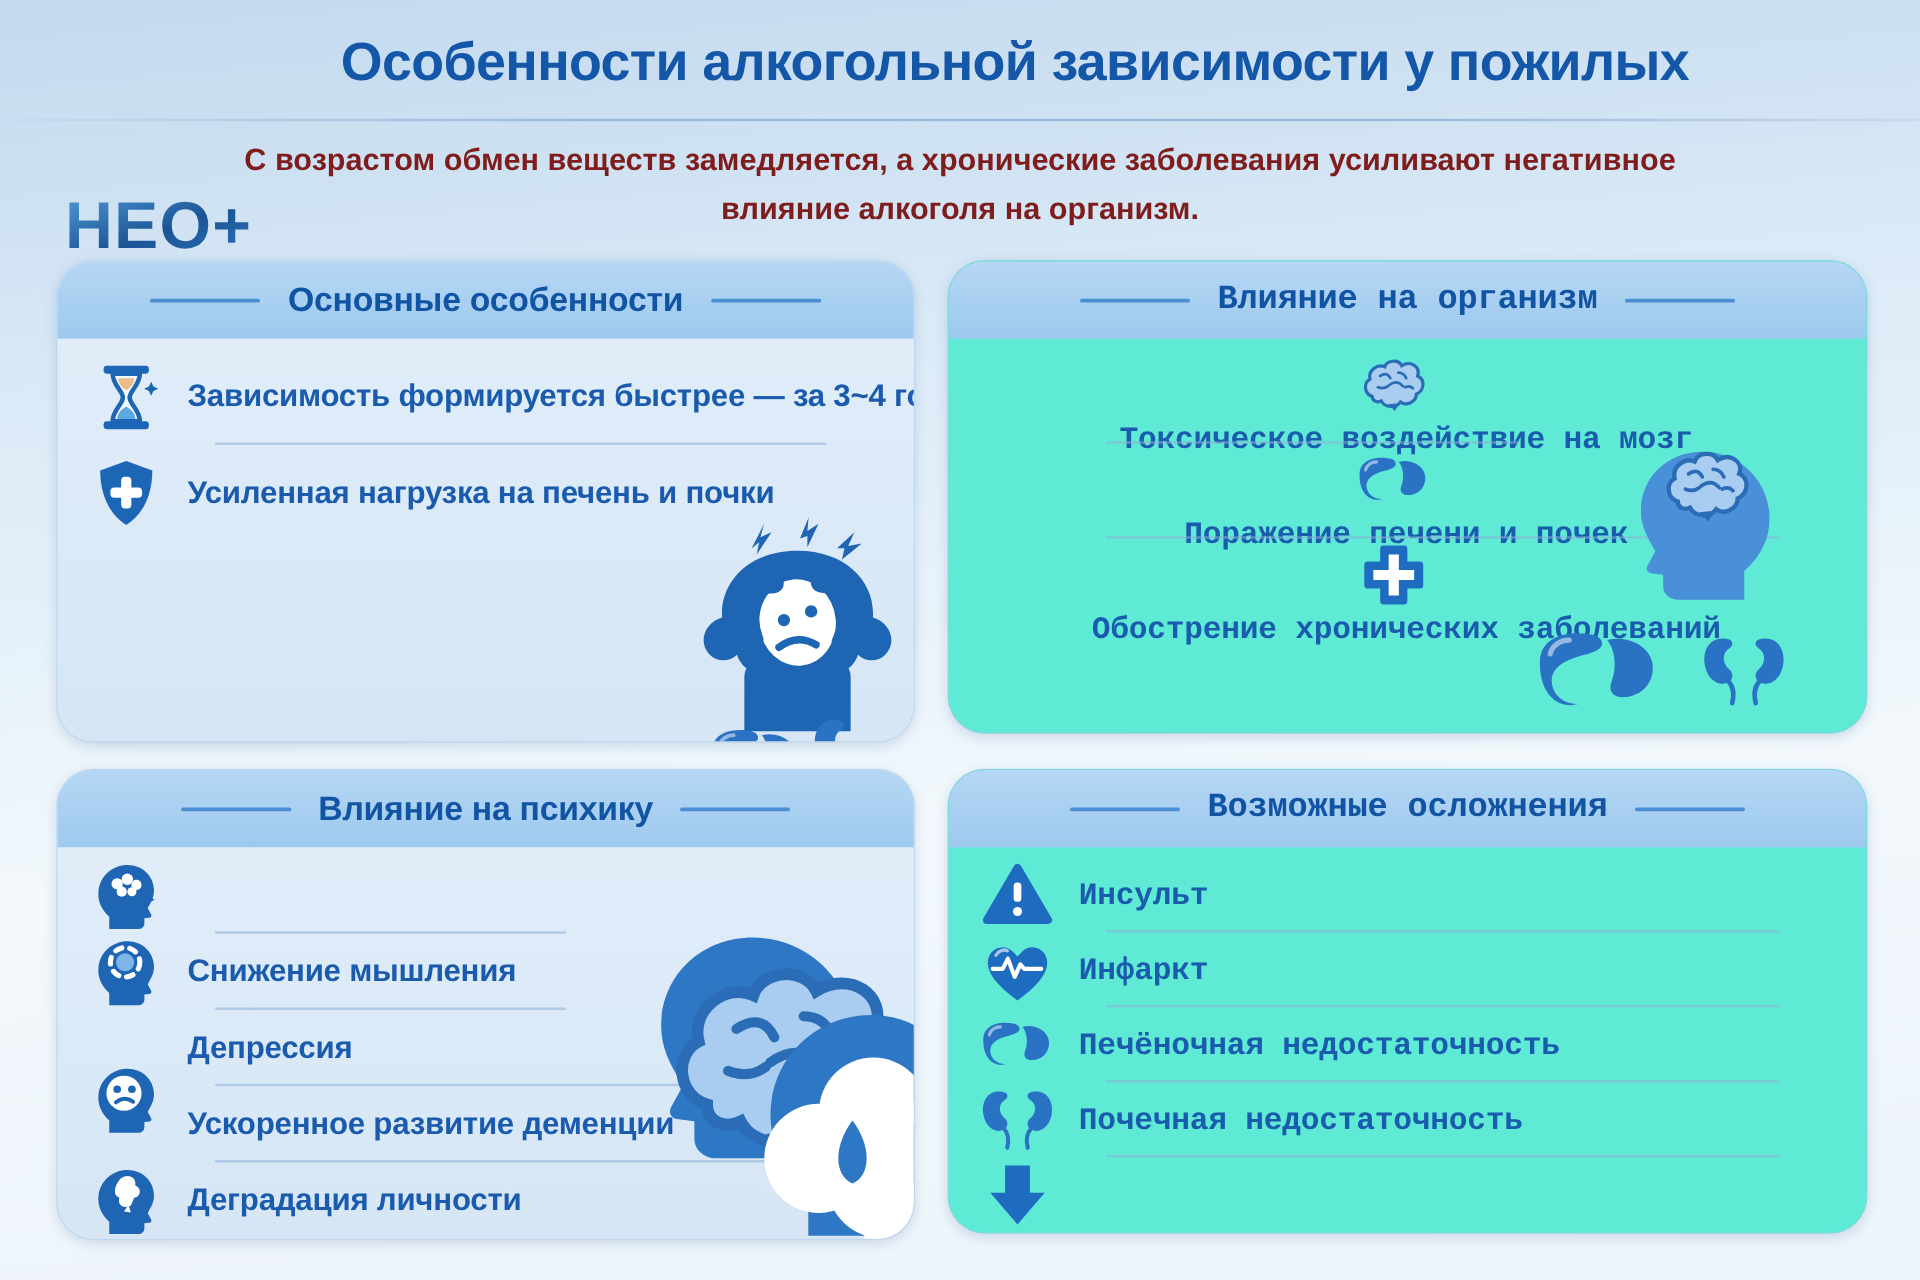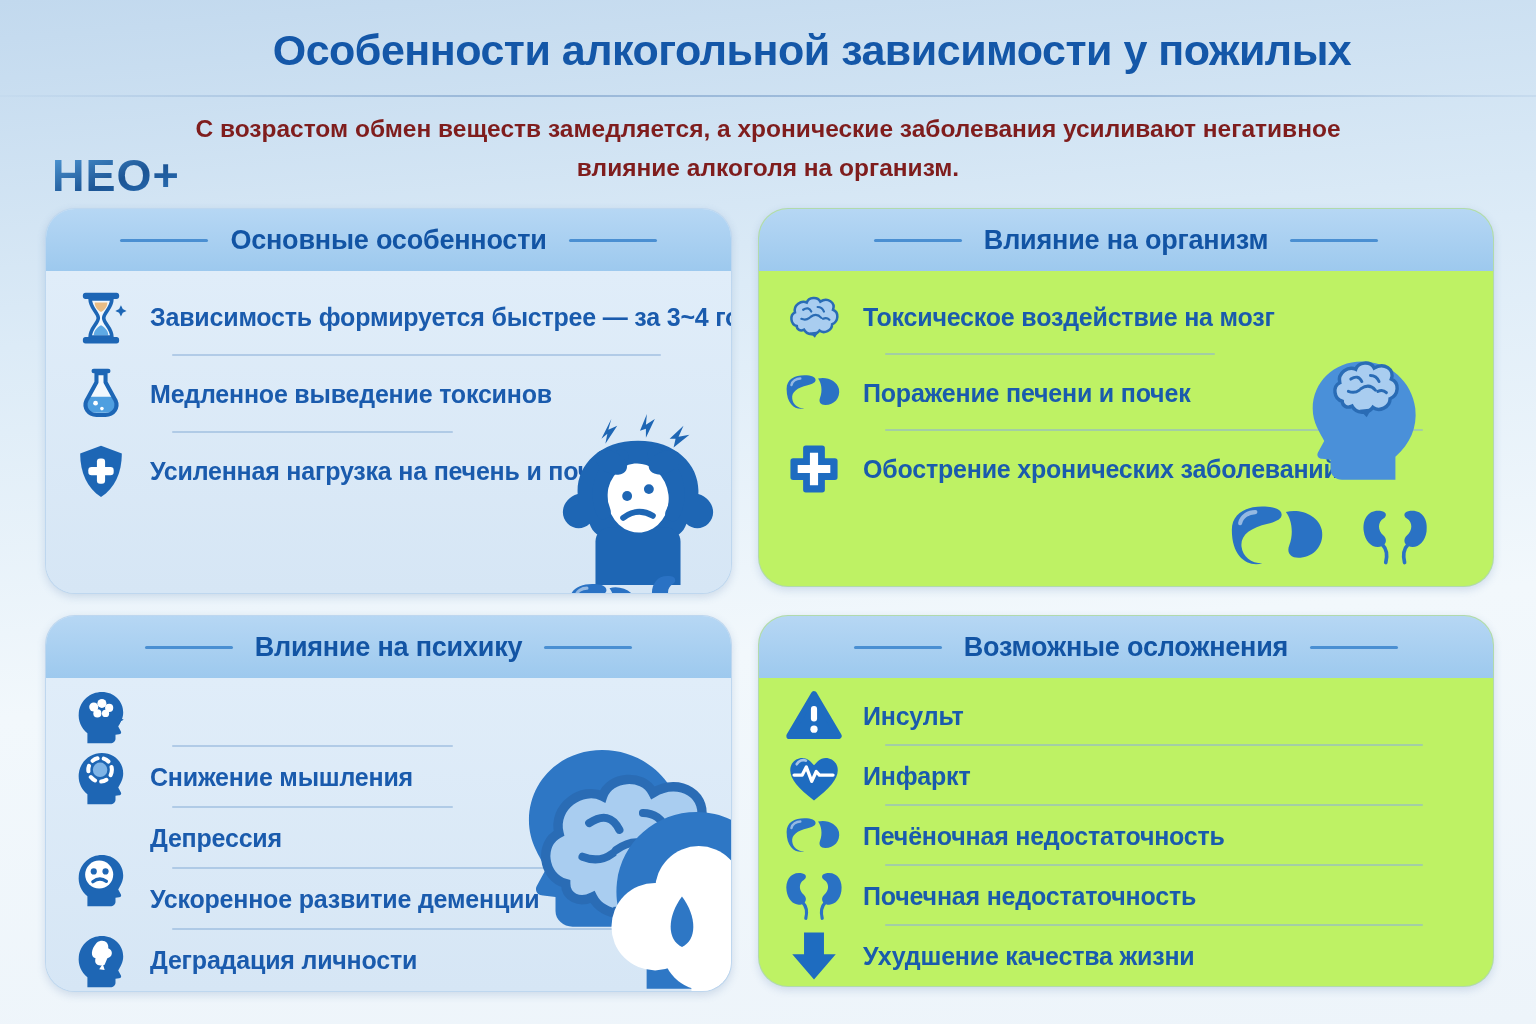--- a/index.html
+++ b/index.html
@@ -16,48 +16,48 @@
     position:absolute;top:26px;left:0;width:100%;margin:0;text-align:center;
     font-size:43px;font-weight:800;color:#1457a8;letter-spacing:-.5px;padding-left:44px;
   }
   .title-divider{position:absolute;top:95px;left:0;right:0;height:2px;
     background:linear-gradient(90deg,rgba(130,165,205,.05),rgba(130,165,205,.65) 30%,rgba(130,165,205,.65) 75%,rgba(130,165,205,.15));}
   .subtitle{
     position:absolute;top:110px;left:50%;transform:translateX(-50%);width:1190px;margin:0;
     text-align:center;font-size:24.5px;line-height:1.58;font-weight:600;color:#7f1d1d;
   }
   .logo{
-    position:absolute;top:150px;left:52px;font-size:45px;font-weight:800;letter-spacing:1px;
+    position:absolute;top:150px;left:52px;font-size:53px;font-weight:800;letter-spacing:1px;
     background:linear-gradient(160deg,#56a0dc 0%,#1b5494 55%,#2e77c0 100%);
     -webkit-background-clip:text;background-clip:text;color:transparent;
   }
   .logo .logo-plus{font-weight:800;}
 
   
   .panel{position:absolute;border-radius:30px;overflow:hidden;
     box-shadow:0 3px 9px rgba(70,110,165,.20);border:1px solid rgba(165,198,232,.55);}
   .panel-header{height:62px;display:flex;align-items:center;justify-content:center;
     background:linear-gradient(180deg,#b6d7f4,#9dc9ee);}
   .panel-title{margin:0;font-size:27px;font-weight:800;color:#1254a4;letter-spacing:-.2px;}
   .hline{display:inline-block;width:88px;height:3px;border-radius:2px;background:#4a8fd2;margin:0 22px;}
   .panel-body{position:relative;padding:8px 28px 6px 26px;height:calc(100% - 76px);}
   .tinted .panel-body{background:linear-gradient(180deg,#e0edf9,#d6e6f5);}
   .tinted{background:#dcebf8;}
-  .white{background:#bef264;}
+  .white{background:#5eead4;font-family:Liberation Mono, monospace;}
 
   .row{position:relative;display:flex;align-items:center;}
   .row .icon{flex:none;width:58px;height:58px;margin-right:20px;display:flex;align-items:center;justify-content:center;}
   .row .icon svg{width:100%;height:100%;}
   .txt{font-size:25px;font-weight:600;color:#1a5bad;letter-spacing:-.2px;white-space:nowrap;}
   .txt b{font-weight:800;}
   .row:not(.nodiv)::after{content:'';position:absolute;left:100px;right:42px;bottom:0;height:2px;
     background:rgba(140,176,216,.55);border-radius:1px;}
   .row.cut::after{right:250px;}
   .p1 .row{height:77px;}
-  .p2 .row{height:76px;}
+  .p2 .row{height:76px;flex-direction:column;}
   .p3 .row{height:61px;}
   .p4 .row{height:60px;}
   .icon-raised{position:relative;top:-20px;}
 
   .p1{left:45px;top:208px;width:685px;height:384px;}
   .p2{left:758px;top:208px;width:734px;height:377px;}
   .p3{left:45px;top:615px;width:685px;height:375px;}
   .p4{left:758px;top:615px;width:734px;height:370px;}
 
   
@@ -248,28 +248,20 @@
     </div>
     <div class="panel-body">
       <div class="row">
         <span class="icon">
             <svg viewBox="0 0 64 64">
               <use href="#sym-hourglass"></use>
             </svg>
           </span>
         <span class="txt"><span>Зависимость формируется быстрее — </span><b>за 3~4 года</b></span>
       </div>
-      <div class="row cut">
-        <span class="icon">
-            <svg viewBox="0 0 64 64">
-              <use href="#sym-flask"></use>
-            </svg>
-          </span>
-        <span class="txt"><span>Медленное выведение токсинов</span><b></b></span>
-      </div>
       <div class="row nodiv">
         <span class="icon">
             <svg viewBox="0 0 64 64">
               <use href="#sym-shield"></use>
             </svg>
           </span>
         <span class="txt"><span>Усиленная нагрузка на </span><b>печень и почки</b></span>
       </div>
       <div class="illus illus-person">
         <svg viewBox="0 0 190 180">
@@ -433,18 +425,17 @@
             </svg>
           </span>
         <span class="txt"><span>Почечная недостаточность</span><b></b></span>
       </div>
       <div class="row nodiv">
         <span class="icon">
             <svg viewBox="0 0 64 64">
               <use href="#sym-arrow-down"></use>
             </svg>
           </span>
-        <span class="txt"><span>Ухудшение качества жизни</span><b></b></span>
       </div>
     </div>
   </section>
 
 </div>
 
 </body></html>

